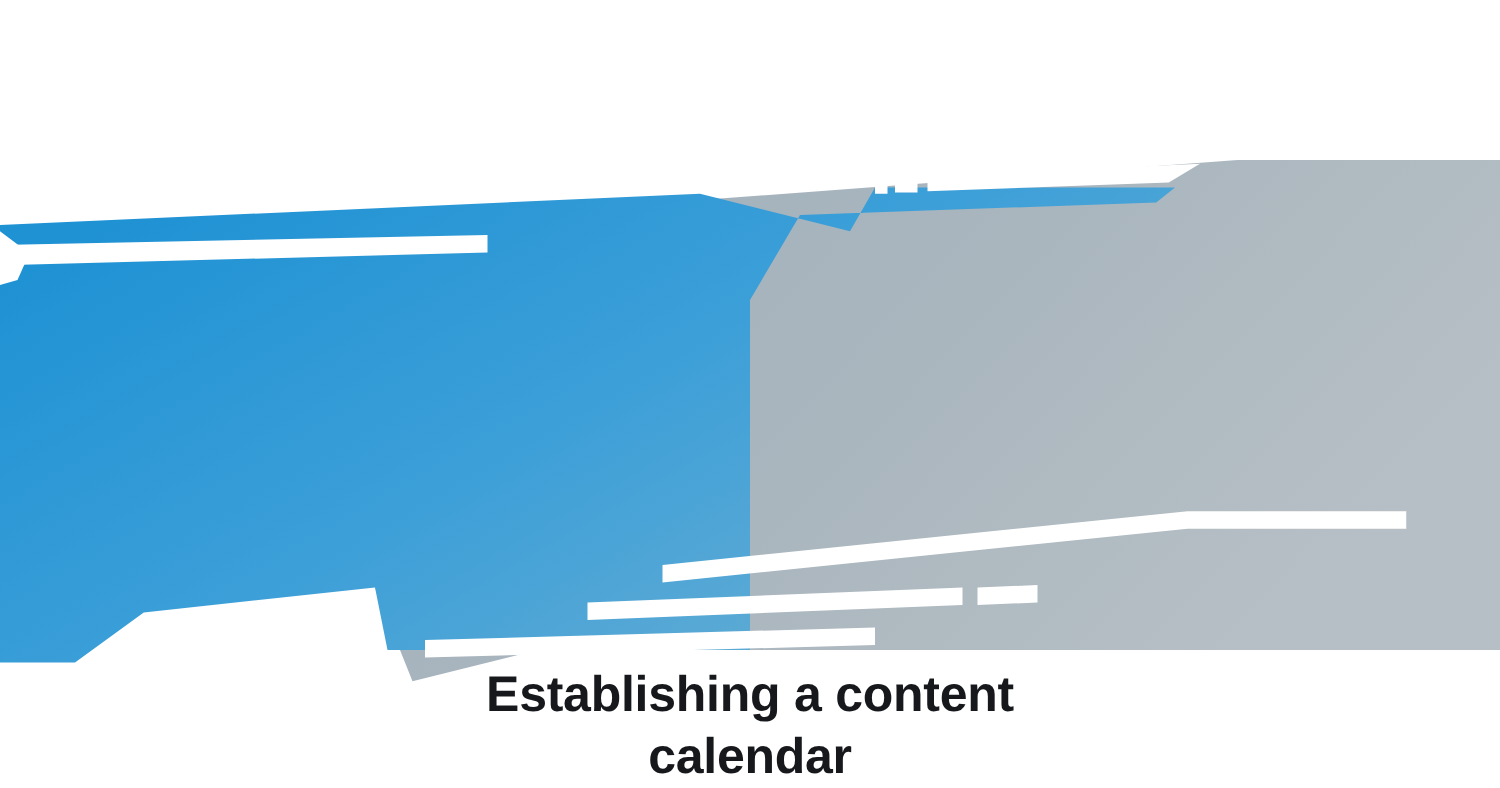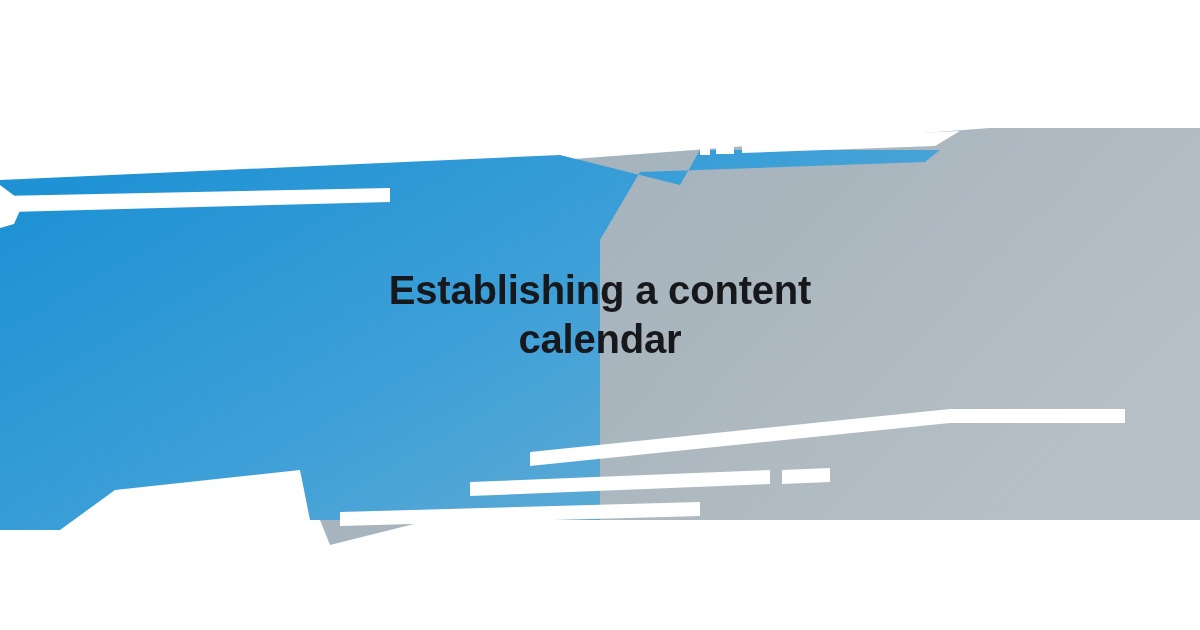--- a/index.html
+++ b/index.html
@@ -24,21 +24,21 @@
     width: 1200px;
     height: 630px;
   }
   .banner-title {
     position: absolute;
     left: 0;
     top: 0;
     width: 1200px;
     height: 630px;
     display: flex;
-    align-items: center;
+    align-items: flex-end;
     justify-content: center;
     text-align: center;
     pointer-events: none;
   }
   .banner-title span {
     display: block;
     max-width: 520px;
     font-size: 40px;
     font-weight: bold;
     line-height: 1.22;

